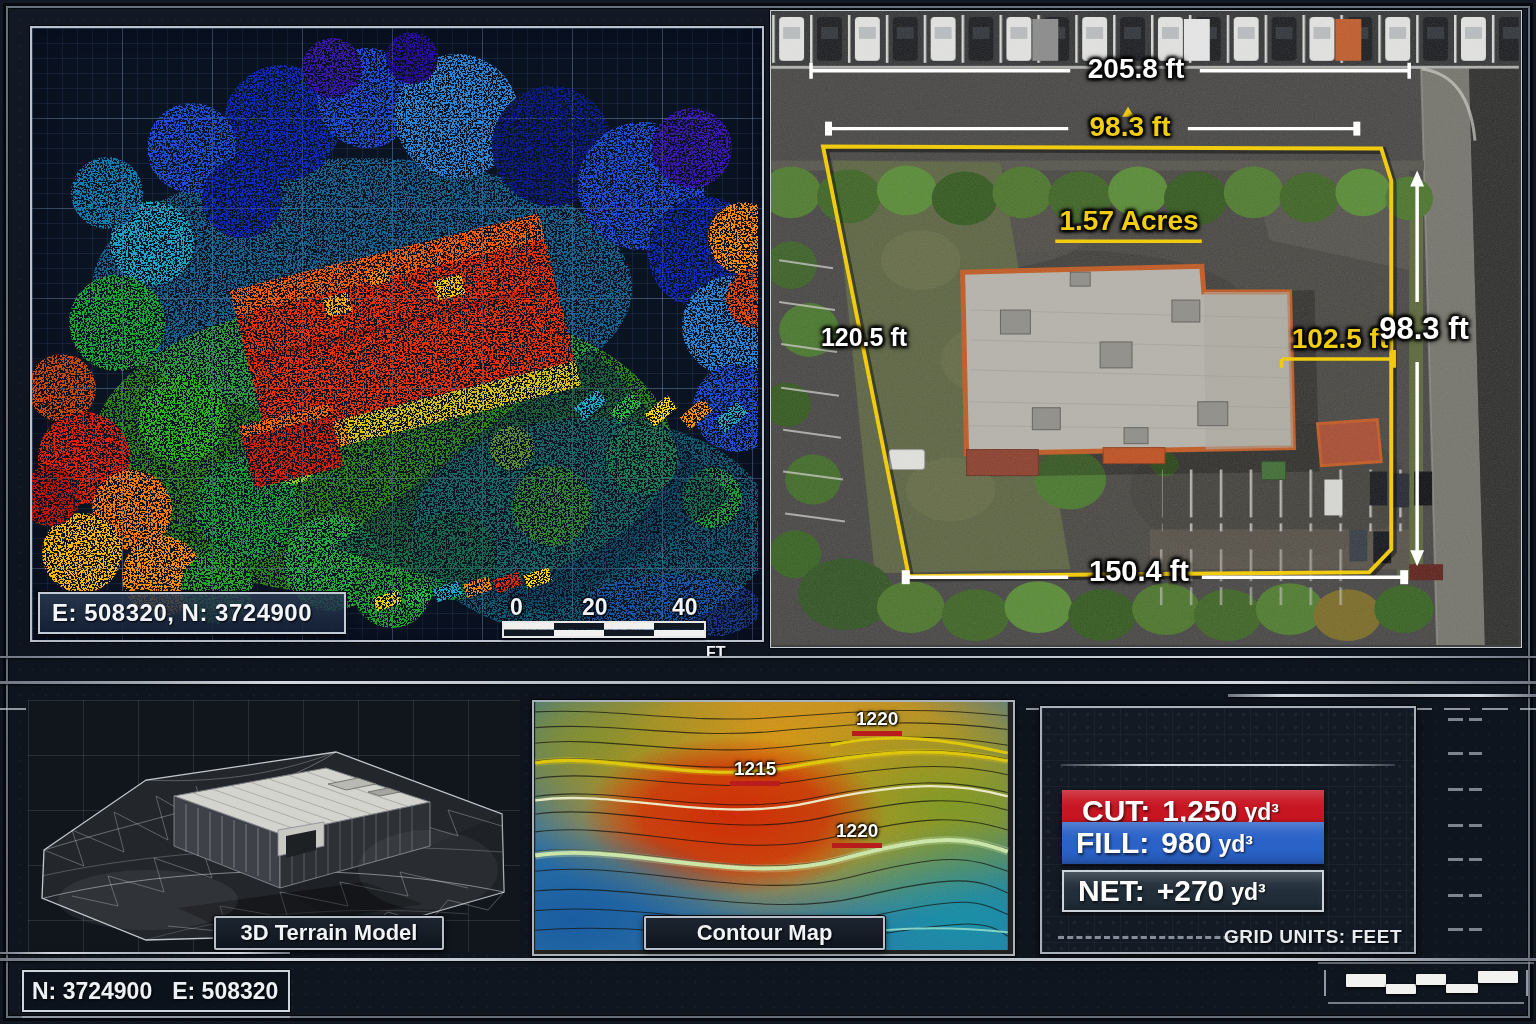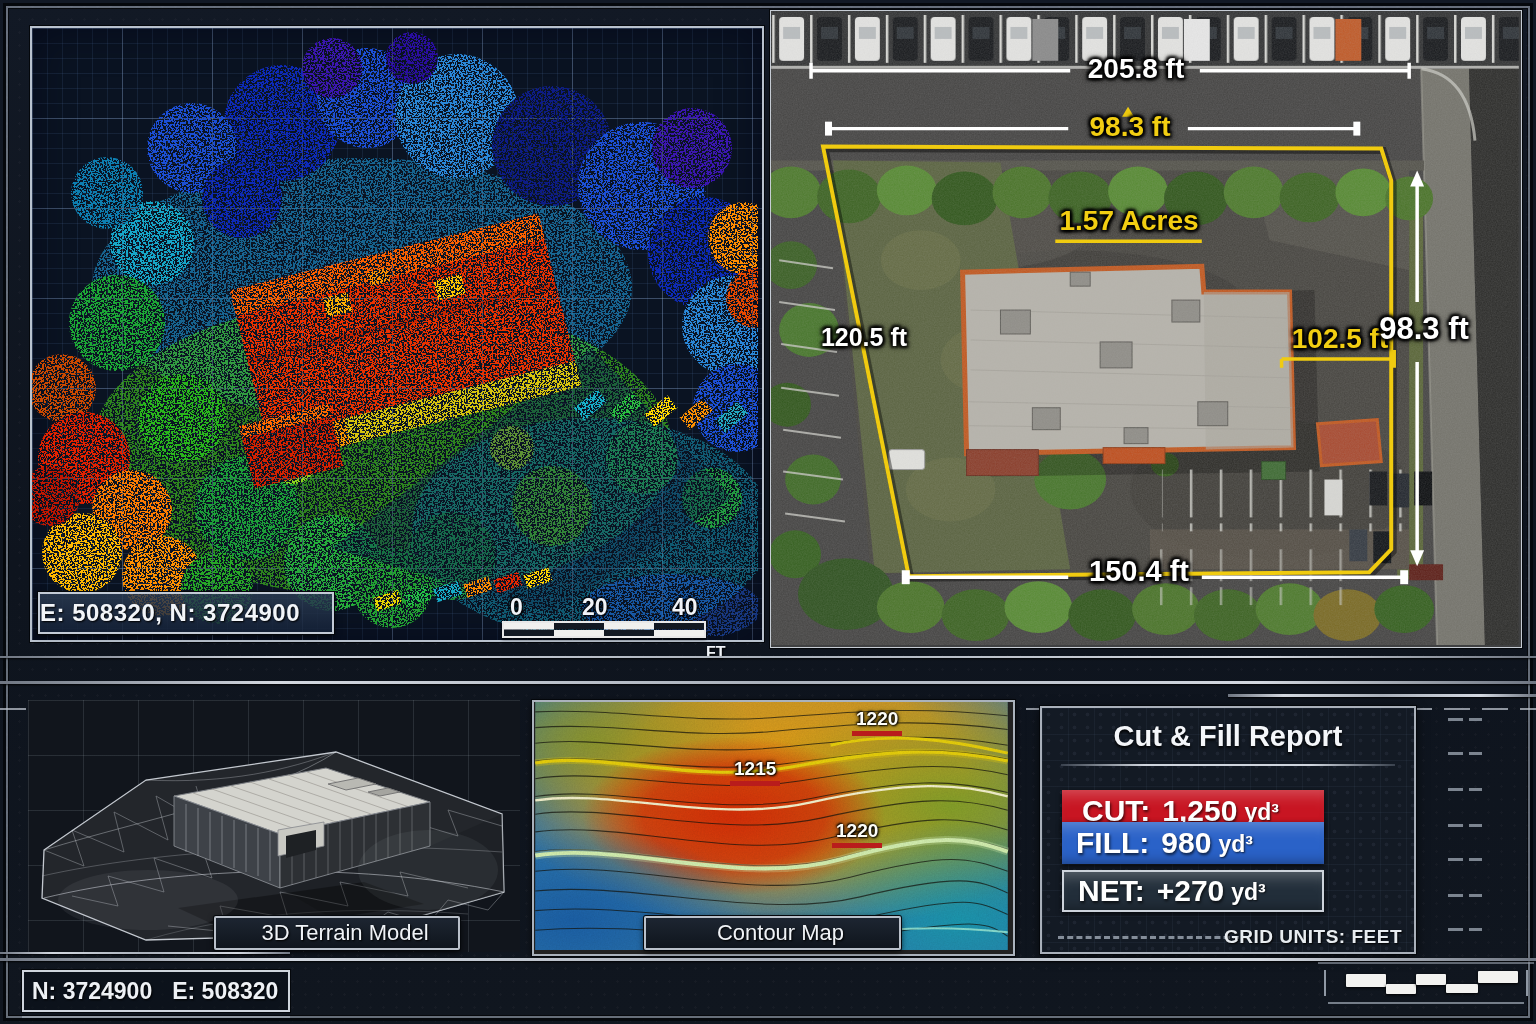--- a/index.html
+++ b/index.html
@@ -23,21 +23,21 @@
       linear-gradient(rgba(170,200,240,.26) 1px,transparent 1px),
       linear-gradient(90deg,rgba(170,200,240,.26) 1px,transparent 1px),
       linear-gradient(rgba(95,135,195,.13) 1px,transparent 1px),
       linear-gradient(90deg,rgba(95,135,195,.13) 1px,transparent 1px),
       #0a1322;
     background-size:90px 90px,90px 90px,15px 15px,15px 15px;}
   #lidar-panel svg{position:absolute;left:0;top:0;}
   .coords-box{left:6px;bottom:6px;width:292px;height:38px;
     background:linear-gradient(#2b3b52d9,#152238d9);
     border:2px solid #c3cbd6;box-shadow:0 0 0 1px #04070b,0 2px 6px rgba(0,0,0,.7);
-    color:#f2f5f9;font-weight:bold;font-size:24px;line-height:38px;
+    color:#f2f5f9;font-weight:bold;font-size:24px;line-height:38px;padding-left:12px;
     text-shadow:1px 1px 2px #000;letter-spacing:.5px;}
   .scalebar{left:452px;top:566px;width:262px;height:44px;}
   .sb-num{position:absolute;top:0;color:#f0f3f8;font-weight:bold;font-size:23px;
     text-shadow:-1px -1px 2px #000,1px 1px 2px #000,0 0 4px #000;}
   .sb-unit{position:absolute;top:5px;color:#f0f3f8;font-weight:bold;font-size:16px;
     text-shadow:1px 1px 2px #000;margin-top:45px;}
   .sb-bar{position:absolute;left:18px;top:27px;width:200px;height:13px;border:2px solid #e8e8e8;
     box-shadow:0 1px 3px #000;
     background-image:
       linear-gradient(90deg,#f0f0ee 0 25%,#131922 25% 50%,#f0f0ee 50% 75%,#131922 75% 100%),
@@ -55,23 +55,23 @@
   
   #terrain-panel{left:28px;top:700px;width:492px;height:252px;
     background:
       linear-gradient(rgba(165,175,190,.16) 1px,transparent 1px),
       linear-gradient(90deg,rgba(165,175,190,.16) 1px,transparent 1px),
       #11151c;
     background-size:55px 55px,55px 55px;}
   #contour-panel{left:532px;top:700px;width:479px;height:252px;border:2px solid #aab2bc;
     box-shadow:0 0 0 1px #04070b,0 2px 8px rgba(0,0,0,.6);background:#222;}
   .panel-tag{position:absolute;background:linear-gradient(#1d2531,#0f151d);
-    border:2px solid #b9c0ca;border-radius:2px;color:#f0f3f7;font-weight:normal;font-size:22px;
+    border:2px solid #b9c0ca;border-radius:2px;color:#f0f3f7;font-weight:bold;font-size:22px;
     text-align:center;line-height:30px;box-shadow:0 0 0 1px #05080c,0 2px 6px rgba(0,0,0,.8);
-    text-shadow:1px 1px 2px #000;padding-left:16px;}
+    text-shadow:1px 1px 2px #000;}
   .c-label{position:absolute;color:#fdfdf8;font-weight:bold;font-size:19px;white-space:nowrap;
     text-shadow:-1px -1px 2px #000,1px 1px 2px #000,0 0 5px rgba(0,0,0,.8);
     border-bottom:5px solid #b91c1c;padding:0 4px 1px 4px;}
 
   
   #report-panel{left:1040px;top:706px;width:372px;height:244px;
     border:2px solid #a9b0ba;box-shadow:0 0 0 1px #04070b,0 3px 10px rgba(0,0,0,.7);
     background:
       radial-gradient(rgba(200,220,255,.06) 1.6px,transparent 2.2px),
       linear-gradient(rgba(120,150,190,.07) 1px,transparent 1px),
@@ -459,21 +459,20 @@
       </g>
       <rect width="480" height="252" filter="url(#cnoise)" opacity=".4"></rect>
     </svg>
     <div class="c-label" style="left:318px;top:6px">1220</div>
     <div class="c-label" style="left:196px;top:56px">1215</div>
     <div class="c-label" style="left:298px;top:118px">1220</div>
     <div class="panel-tag" style="left:110px;top:214px;width:237px;height:30px">Contour Map</div>
   </div>
 
   <div id="report-panel" class="abs">
-    <div class="report-title">Cut &amp; Fill Report</div>
     <div class="report-rule"></div>
     <div class="stat-row" style="top: 82px; background-color: rgb(200, 21, 34); padding-left: 20px;">
       <span class="stat-label">CUT:</span>
       <span class="stat-value">1,250</span>
       <span class="stat-unit">yd³</span>
     </div>
     <div class="stat-row" style="top: 114px; background-color: rgb(42, 98, 200);">
       <span class="stat-label">FILL:</span>
       <span class="stat-value">980</span>
       <span class="stat-unit">yd³</span>

